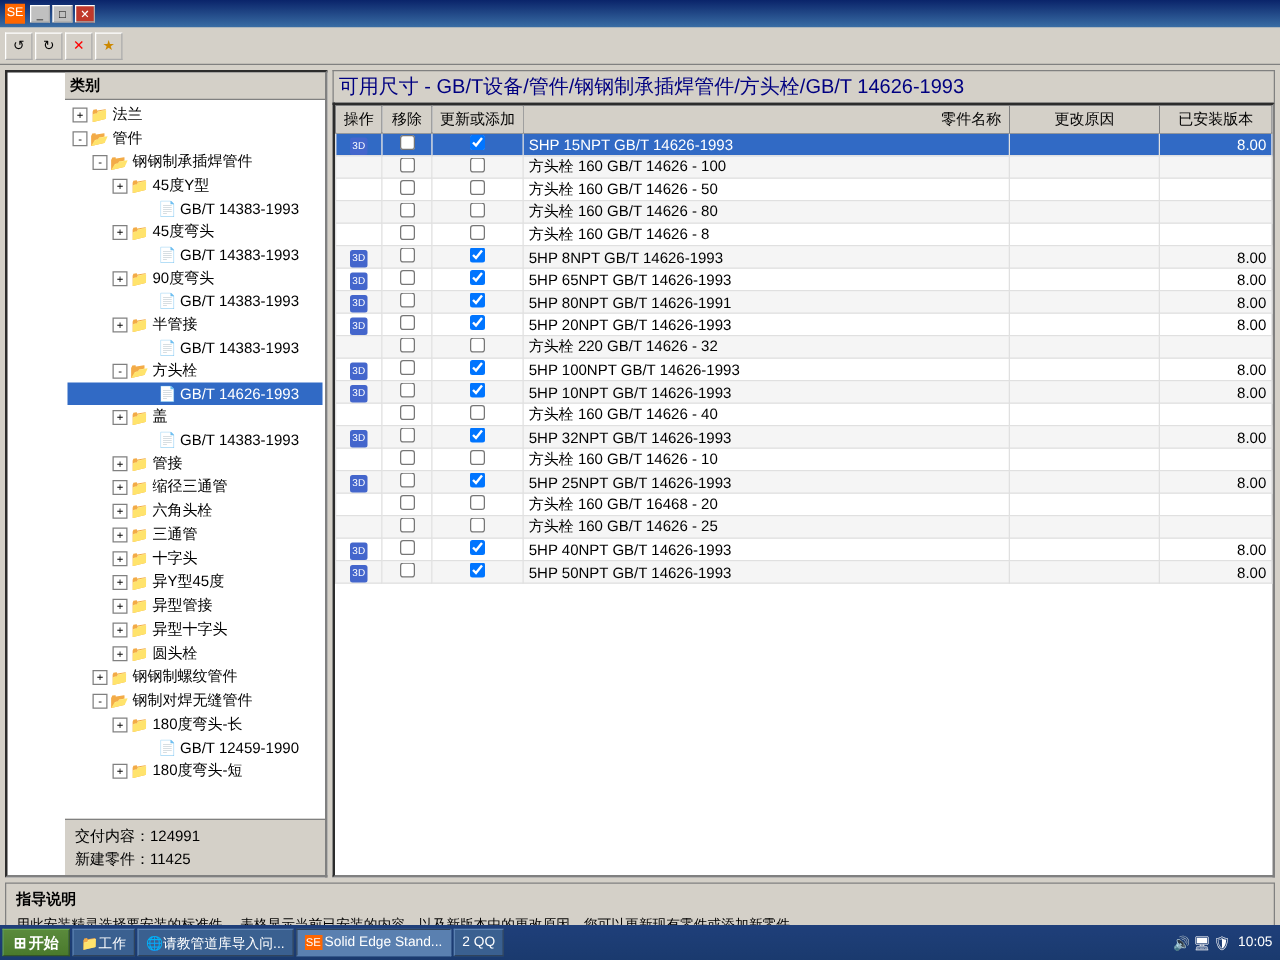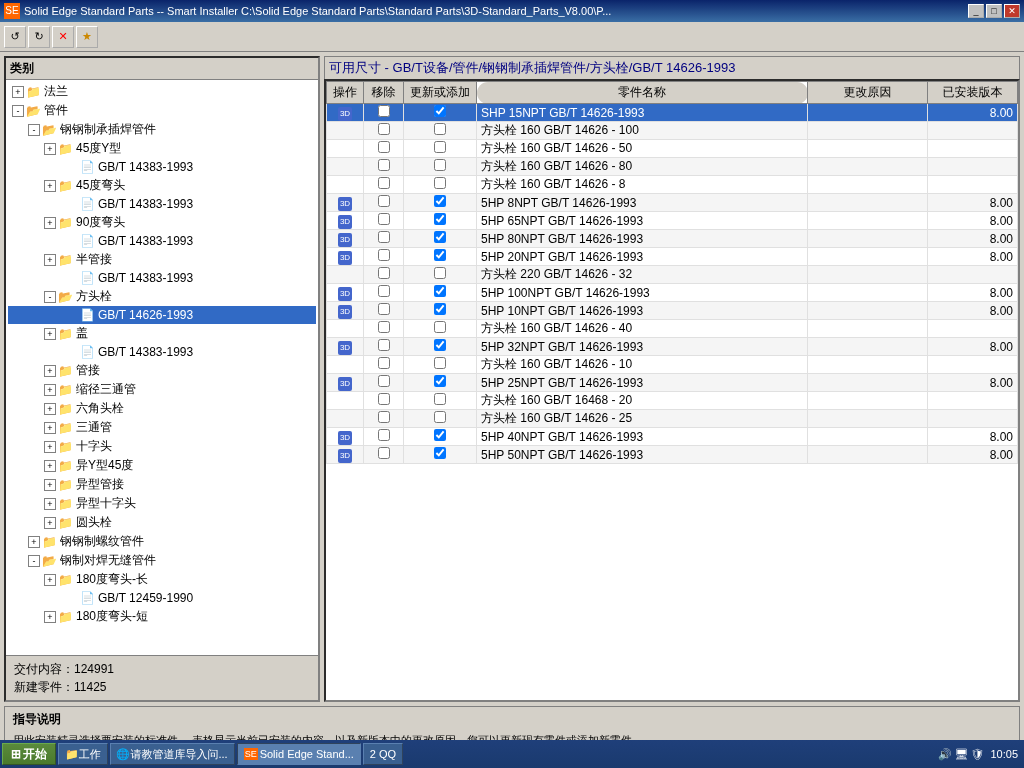--- a/index.html
+++ b/index.html
@@ -67,27 +67,28 @@
     }
     
     
     .main-content {
       display: flex;
       height: calc(768px - 22px - 30px - 40px - 22px);
     }
     
     
     .left-panel {
-      width: 316px;
+      width: 258px;
       background: white;
       border: 2px inset #808080;
       margin: 4px;
       display: flex;
       flex-direction: column;
       overflow: hidden;
+      padding-left: 46px;
     }
     
     .left-panel-header {
       background: #d4d0c8;
       padding: 2px 4px;
       font-size: 12px;
       font-weight: bold;
       border-bottom: 1px solid #808080;
     }
     
@@ -143,21 +144,21 @@
     .right-panel {
       flex: 1;
       margin: 4px 4px 4px 0;
       display: flex;
       flex-direction: column;
     }
     
     .right-panel-header {
       background: #d4d0c8;
       padding: 2px 4px;
-      font-size: 13px;
+      font-size: 16px;
       color: #000080;
       border: 1px solid #808080;
       border-bottom: none;
     }
     
     .table-container {
       flex: 1;
       border: 2px inset #808080;
       background: white;
       overflow-y: auto;
@@ -290,21 +291,20 @@
     ::-webkit-scrollbar { width: 16px; }
     ::-webkit-scrollbar-track { background: #d4d0c8; }
     ::-webkit-scrollbar-thumb { background: #a0a0a0; border: 1px solid #808080; }
     ::-webkit-scrollbar-button { background: #d4d0c8; border: 1px solid #808080; height: 16px; }
   </style>
 </head>
 <body>
 
 <div class="title-bar">
   <span class="title-bar-icon">SE</span>
-  <span class="title-bar-text">Solid Edge Standard Parts -- Smart Installer C:\Solid Edge Standard Parts\Standard Parts\3D-Standard_Parts_V8.00\P...</span>
   <div class="title-bar-buttons">
     <div class="title-bar-btn">_</div>
     <div class="title-bar-btn">□</div>
     <div class="title-bar-btn" style="background:#c0392b;color:white;">✕</div>
   </div>
 </div>
 
 <div class="toolbar">
   <div class="toolbar-btn">↺</div>
   <div class="toolbar-btn">↻</div>
@@ -502,21 +502,21 @@
 
   <div class="right-panel">
     <div class="right-panel-header">可用尺寸 - GB/T设备/管件/钢钢制承插焊管件/方头栓/GB/T 14626-1993</div>
     <div class="table-container">
       <table>
         <thead>
           <tr>
             <th style="width:30px;">操作</th>
             <th style="width:40px;">移除</th>
             <th style="width:60px;">更新或添加</th>
-            <th style="text-align:center;border-radius:11px;">零件名称</th>
+            <th style="text-align:right;">零件名称</th>
             <th style="width:120px;">更改原因</th>
             <th style="width:90px;">已安装版本</th>
           </tr>
         </thead>
         <tbody id="parts-tbody">
         <tr class="highlighted">
               <td class="center"><span style="display:inline-block;width:14px;height:14px;background:#4466cc;border-radius:2px;font-size:8px;color:white;text-align:center;line-height:14px;">3D</span></td>
               <td class="center"><input type="checkbox" style=""></td>
               <td class="center"><input type="checkbox" checked="" style=""></td>
               <td style="background: rgb(49, 106, 197); margin-left: 36px;">SHP 15NPT GB/T 14626-1993</td>
@@ -568,21 +568,21 @@
               <td class="center"><input type="checkbox" style=""></td>
               <td class="center"><input type="checkbox" checked="" style=""></td>
               <td>5HP 65NPT GB/T 14626-1993</td>
               <td></td>
               <td class="right">8.00</td>
             </tr>
             <tr>
               <td class="center"><span style="display:inline-block;width:14px;height:14px;background:#4466cc;border-radius:2px;font-size:8px;color:white;text-align:center;line-height:14px;">3D</span></td>
               <td class="center"><input type="checkbox" style=""></td>
               <td class="center"><input type="checkbox" checked="" style=""></td>
-              <td>5HP 80NPT GB/T 14626-1993</td>
+              <td>5HP 80NPT GB/T 14626-1991</td>
               <td></td>
               <td class="right">8.00</td>
             </tr>
             <tr>
               <td class="center"><span style="display:inline-block;width:14px;height:14px;background:#4466cc;border-radius:2px;font-size:8px;color:white;text-align:center;line-height:14px;">3D</span></td>
               <td class="center"><input type="checkbox" style=""></td>
               <td class="center"><input type="checkbox" checked="" style=""></td>
               <td>5HP 20NPT GB/T 14626-1993</td>
               <td></td>
               <td class="right">8.00</td>

